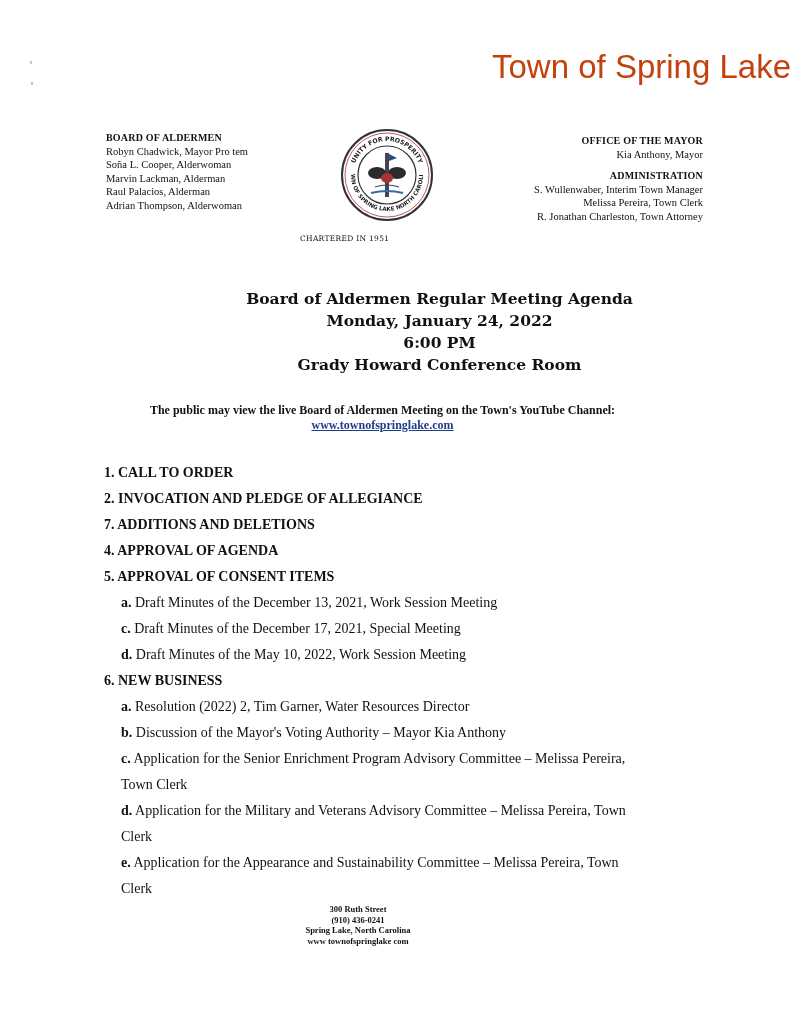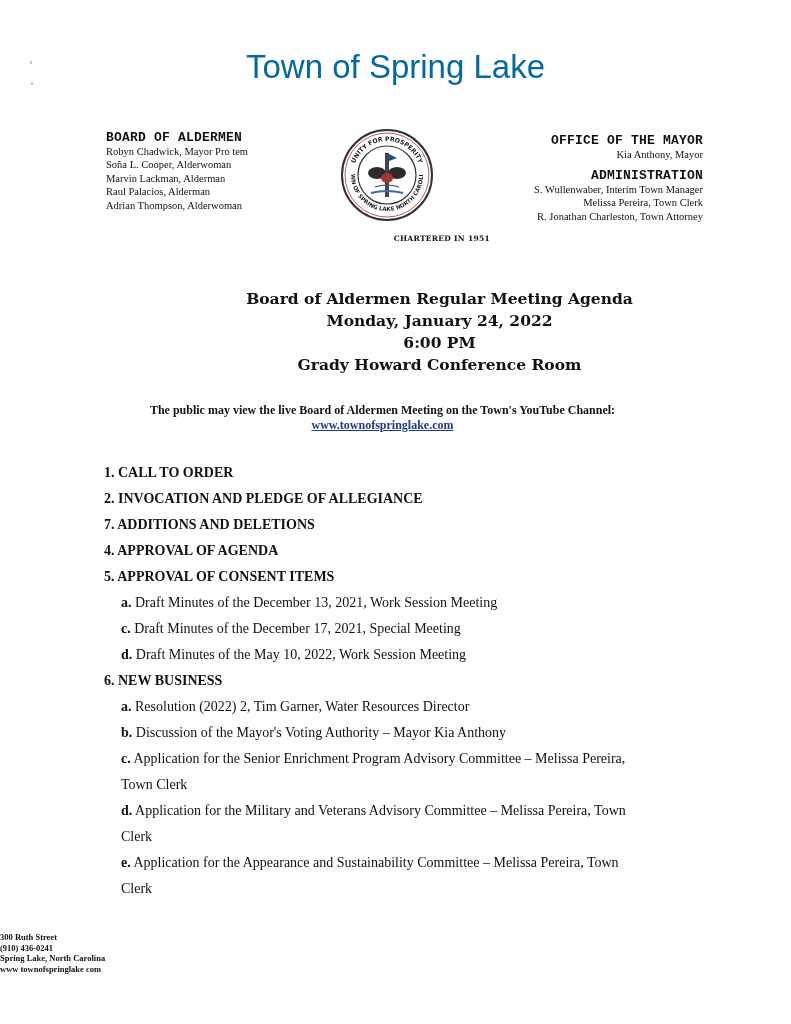--- a/index.html
+++ b/index.html
@@ -1,33 +1,33 @@
 <!DOCTYPE html>
 <html><head>
 <meta charset="utf-8">
 <style>
   html, body { margin: 0; padding: 0; background: #ffffff; }
   body { width: 791px; height: 1024px; position: relative; overflow: hidden; color: #111; font-family: "Liberation Serif", serif; }
   .abs { position: absolute; }
-  .title { left: 0; width: 791px; top: 48px; text-align: center; font-size: 33px; font-family: "Liberation Sans", sans-serif; color: #0369a1; }
+  .title { left: 0; width: 791px; top: 48px; text-align: right; font-size: 33px; font-family: "Liberation Sans", sans-serif; color: #c2410c; }
   .col-left { left: 106px; top: 131px; font-size: 10.5px; line-height: 13.6px; }
   .col-right { right: 88px; top: 134px; font-size: 10.5px; line-height: 13.6px; text-align: right; }
-  .hdr { font-weight: bold; font-family: Liberation Mono, monospace; font-size: 13px; letter-spacing: 0.2px; }
+  .hdr { font-weight: bold; font-family: Liberation Serif, serif; font-size: 10px; letter-spacing: 0.2px; }
   .gap { height: 8px; }
   .seal { left: 339px; top: 127px; width: 96px; height: 96px; }
-  .chartered { left: 300px; top: 234px; width: 190px; text-align: right; font-family: "DejaVu Serif", serif; font-weight: bold; font-size: 7.5px; letter-spacing: 0.3px; }
+  .chartered { left: 300px; top: 234px; width: 190px; text-align: left; font-family: "DejaVu Serif", serif; font-weight: normal; font-size: 7.5px; letter-spacing: 0.3px; }
   .meeting { left: 0; width: 791px; top: 288px; text-align: center; font-family: "DejaVu Serif", serif; font-weight: bold; font-size: 15.5px; line-height: 22px; margin-left: 44px; }
   .notice { left: 0; width: 765px; top: 403px; text-align: center; font-weight: bold; font-size: 12px; line-height: 15px; }
   .notice a { color: #1f3a8a; text-decoration: underline; }
   .agenda { left: 104px; top: 460px; width: 600px; font-size: 14px; }
   .item { font-weight: bold; height: 26px; line-height: 26px; }
   .sub { padding-left: 17px; line-height: 26px; }
   .sub .letter { font-weight: bold; }
   .wrap-line { padding-left: 17px; line-height: 26px; }
-  .footer { left: 0; width: 716px; top: 932px; font-size: 8.5px; line-height: 10.5px; font-weight: bold; }
+  .footer { left: 0; width: 716px; top: 904px; text-align: center; font-size: 8.5px; line-height: 10.5px; font-weight: bold; }
   .speck { width: 2px; height: 3px; background: #bbb; border-radius: 1px; }
 </style>
 </head>
 <body>
 
 <div class="abs speck" style="left:30px;top:61px;"></div>
 <div class="abs speck" style="left:31px;top:82px;"></div>
 
 <div class="abs title">Town of Spring Lake</div>
 

